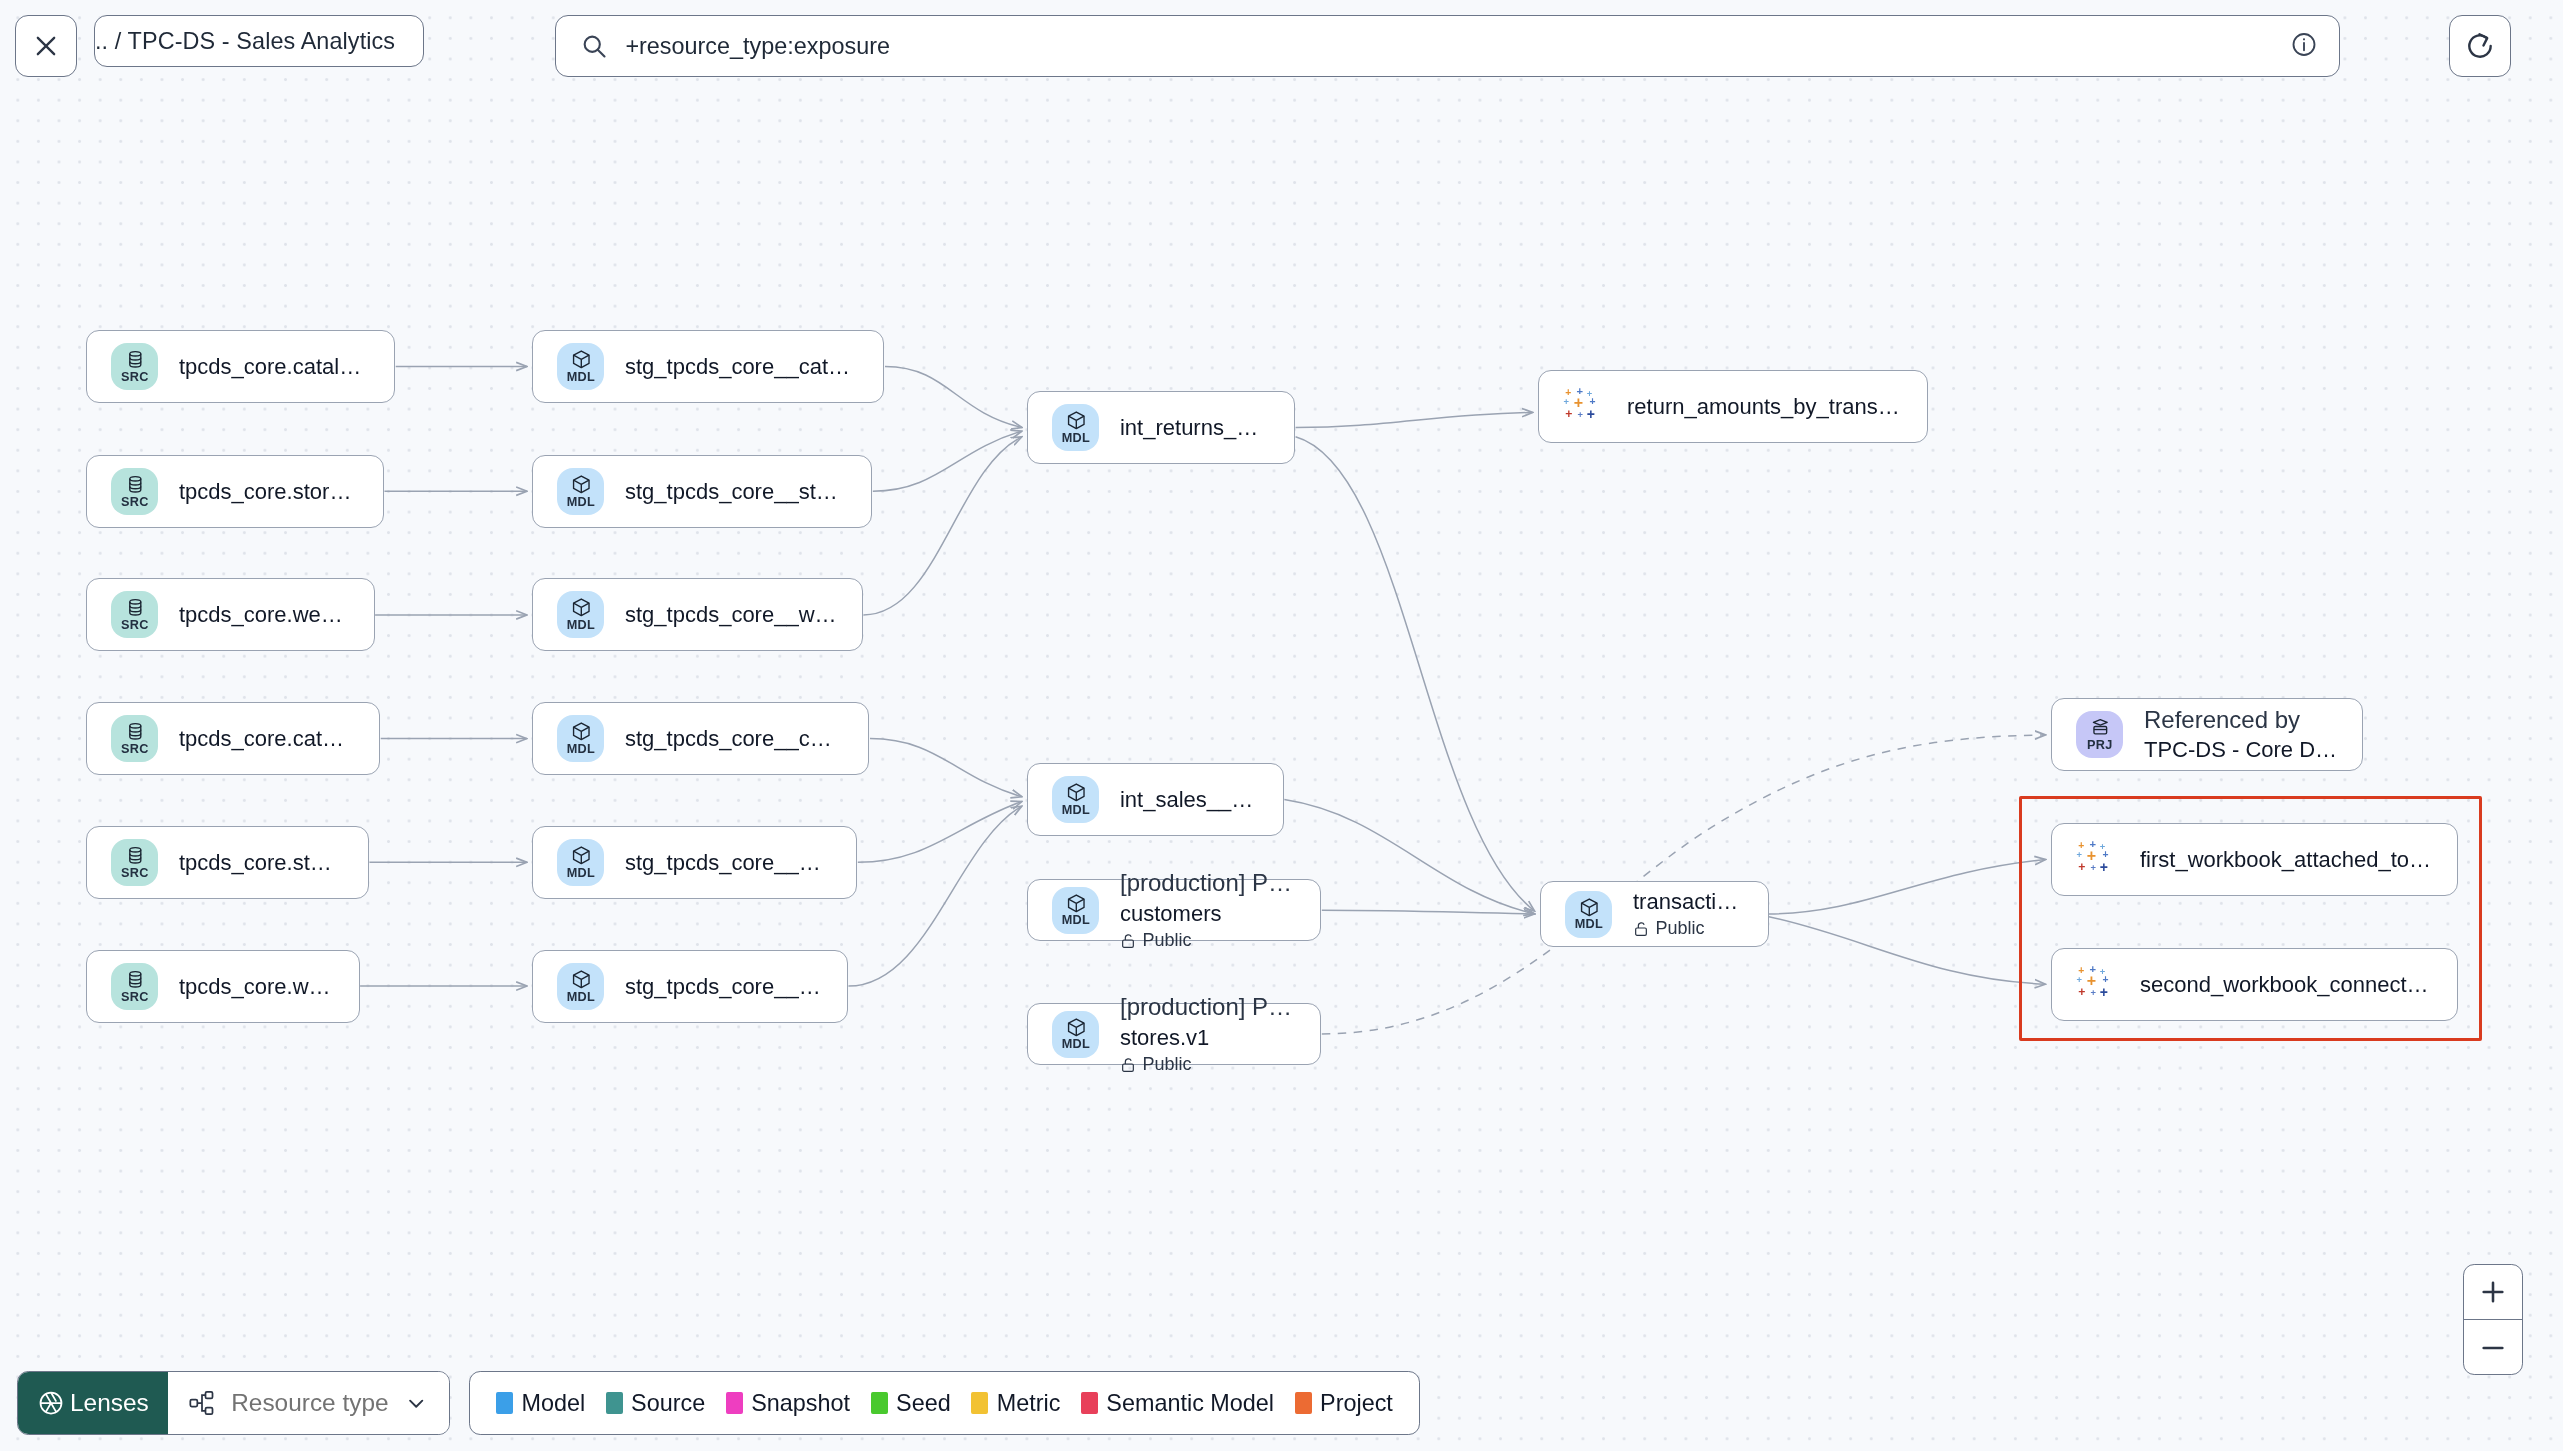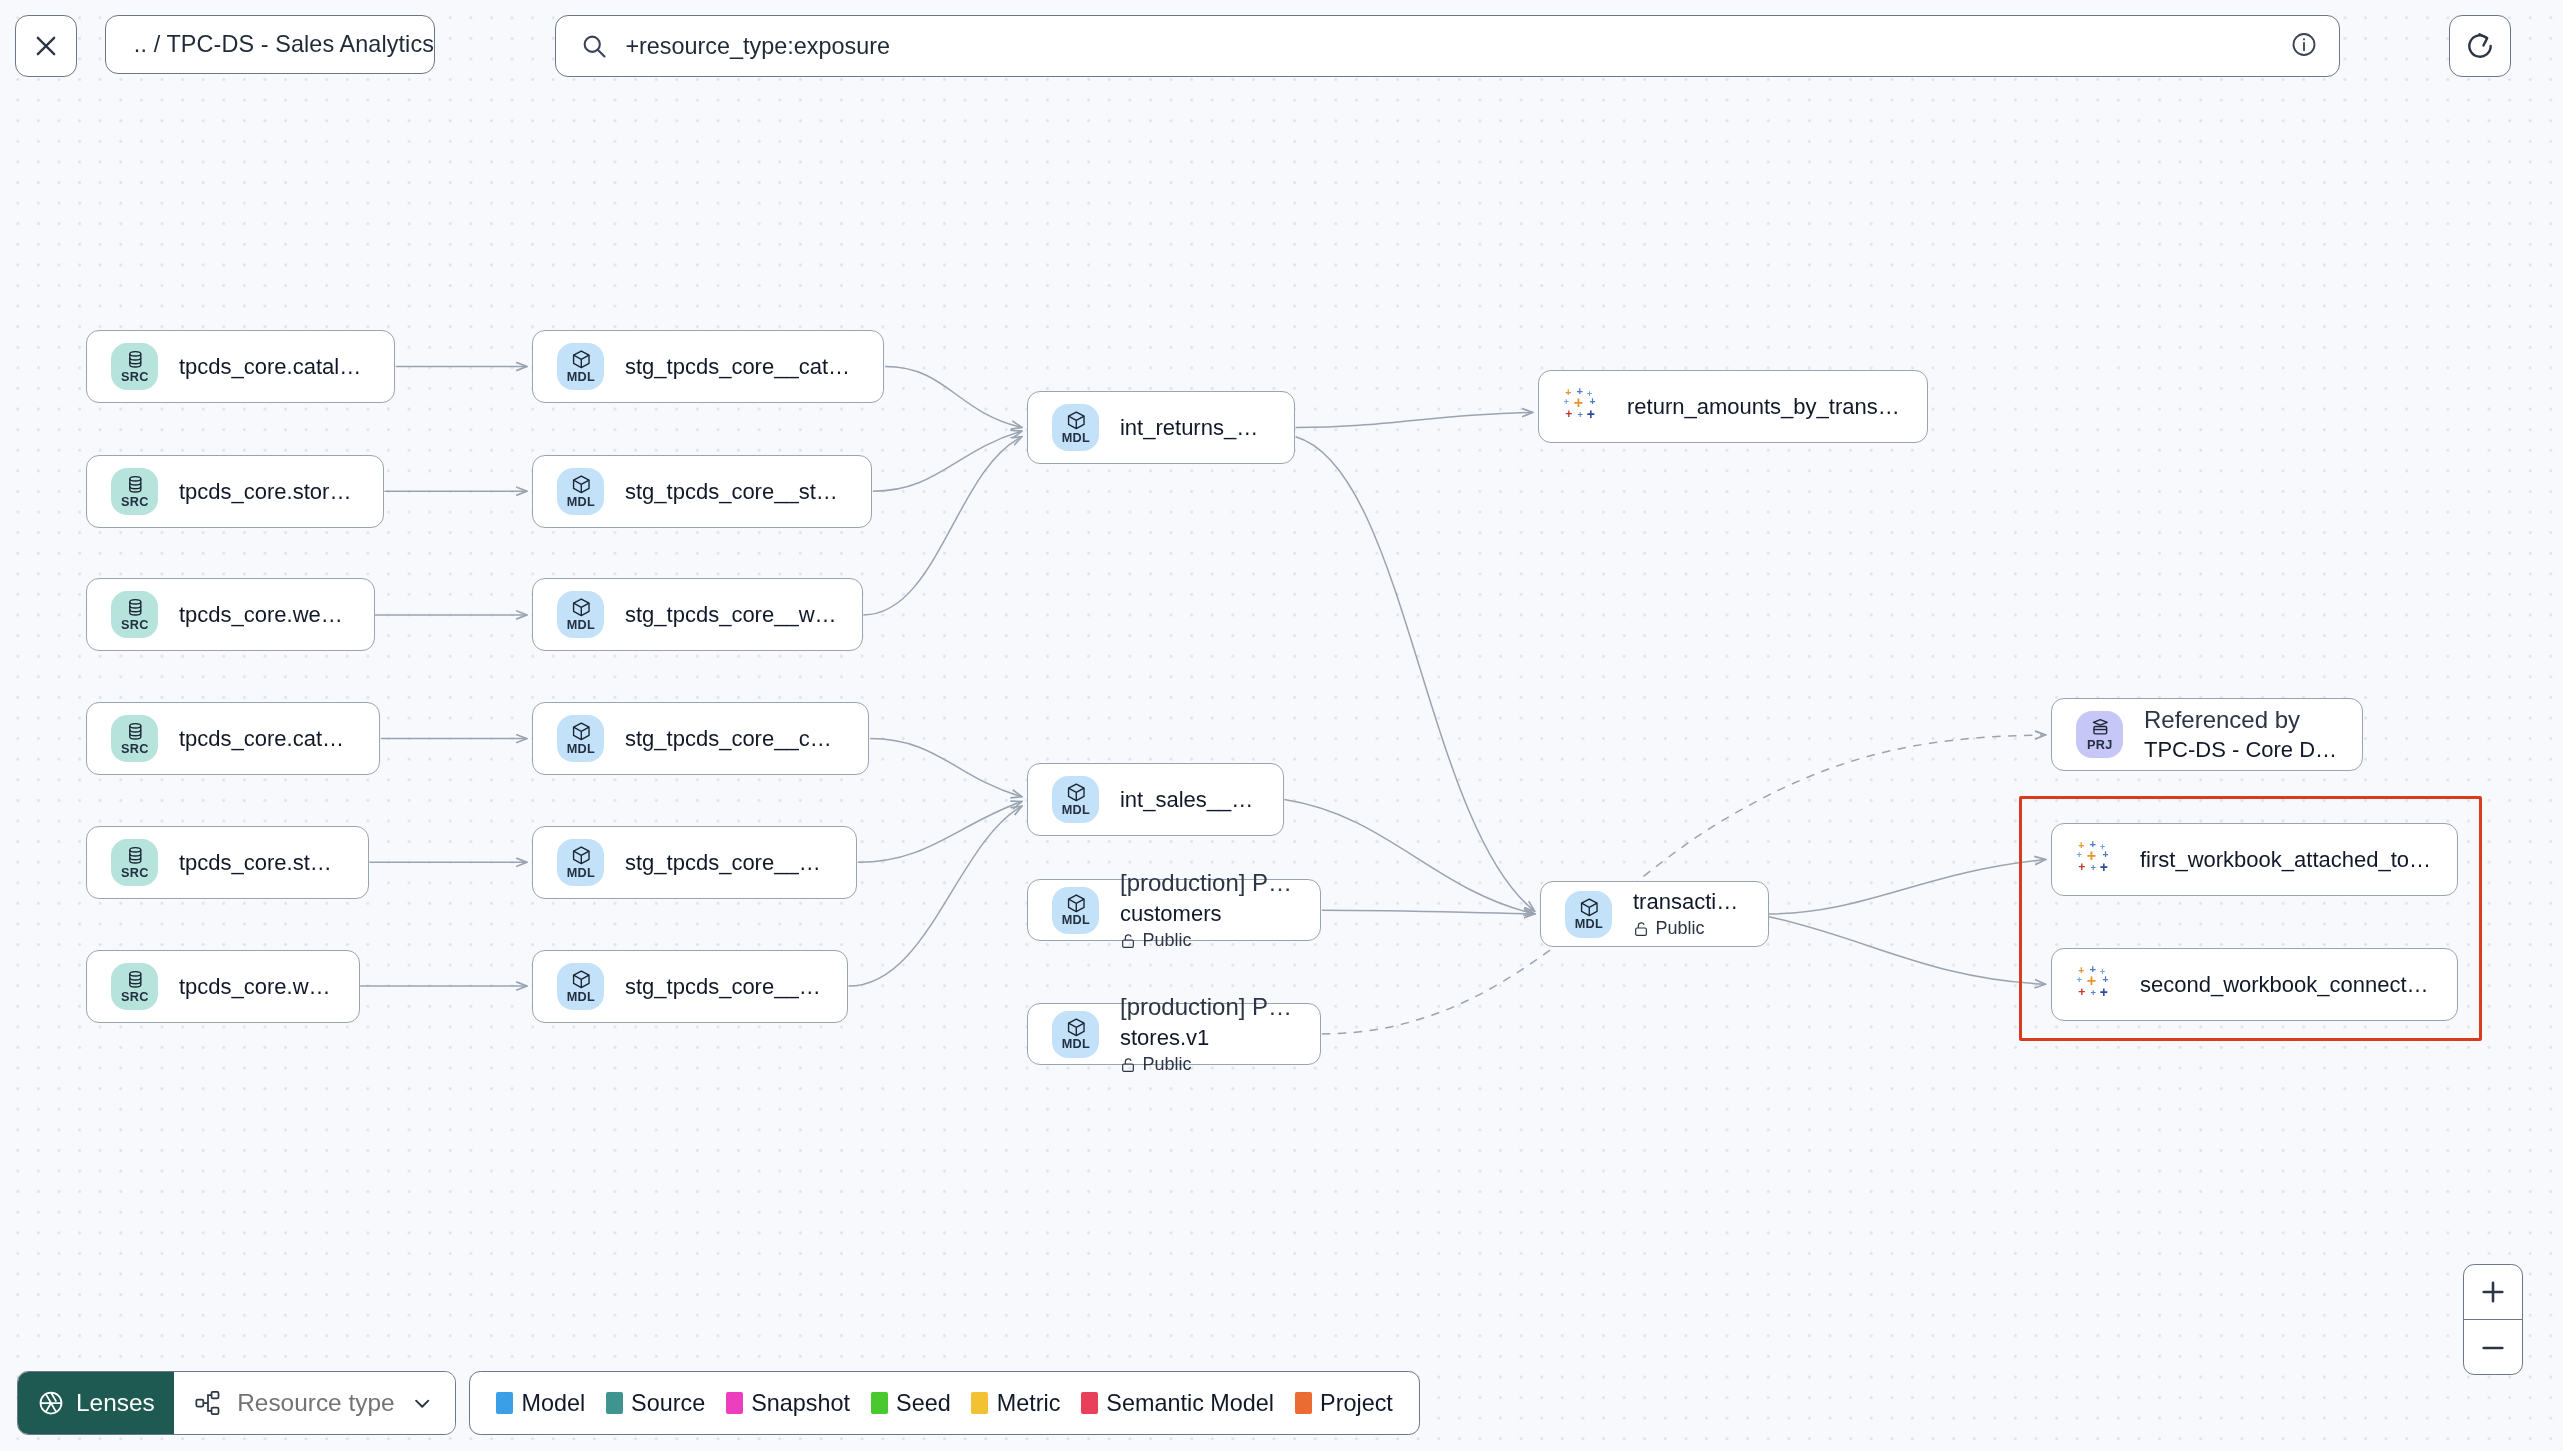--- a/index.html
+++ b/index.html
@@ -26,22 +26,22 @@
   .tb-btn {
     position: absolute;
     background: #fff;
     border: 1.5px solid #6c7689;
     border-radius: 13px;
     display: flex; align-items: center; justify-content: center;
     cursor: pointer;
   }
   #close-btn { left: 15px; top: 15px; width: 62px; height: 62px; }
   #breadcrumb {
-    left: 105px; top: 15px; width: 330px; height: 59px;
-    justify-content: flex-end;
+    left: 94px; top: 15px; width: 330px; height: 52px;
+    justify-content: flex-start;
     font-size: 23.4px; color: #1f2937; letter-spacing: 0.1px;
   }
   #searchbar {
     left: 555px; top: 15px; width: 1785px; height: 62px;
     justify-content: flex-start; padding: 0 24.4px 0 24.4px; gap: 17px;
   }
   #searchbar .sq { flex: 0 0 auto; display:flex; align-items:center; }
   #search-input {
     border: none; outline: none; background: transparent;
     font-family: "Liberation Sans", sans-serif;
@@ -125,21 +125,21 @@
   #bottombar {
     position: absolute; left: 0; bottom: 0; width: 2563px; height: 97px; z-index: 40;
   }
   #lenses-group {
     position: absolute; left: 17px; top: 17px; height: 64px;
     display: flex; border-radius: 11.2px; overflow: hidden;
     border: 1.5px solid #6c7689;
   }
   #lenses-button {
     background: #1f5a52; color: #fff;
-    display: flex; align-items: center; gap: 11px;
+    display: flex; align-items: center; gap: 5px;
     padding: 0 19px 0 19px; font-size: 24.4px; cursor: pointer;
   }
   #resource-type-button {
     background: #fff; color: #737373;
     display: flex; align-items: center; gap: 15px;
     padding: 0 20.6px; font-size: 24.4px; cursor: pointer;
   }
   #legend {
     position: absolute; left: 469px; top: 17px; height: 64px;
     background: #fff; border: 1.5px solid #6c7689; border-radius: 11.2px;

